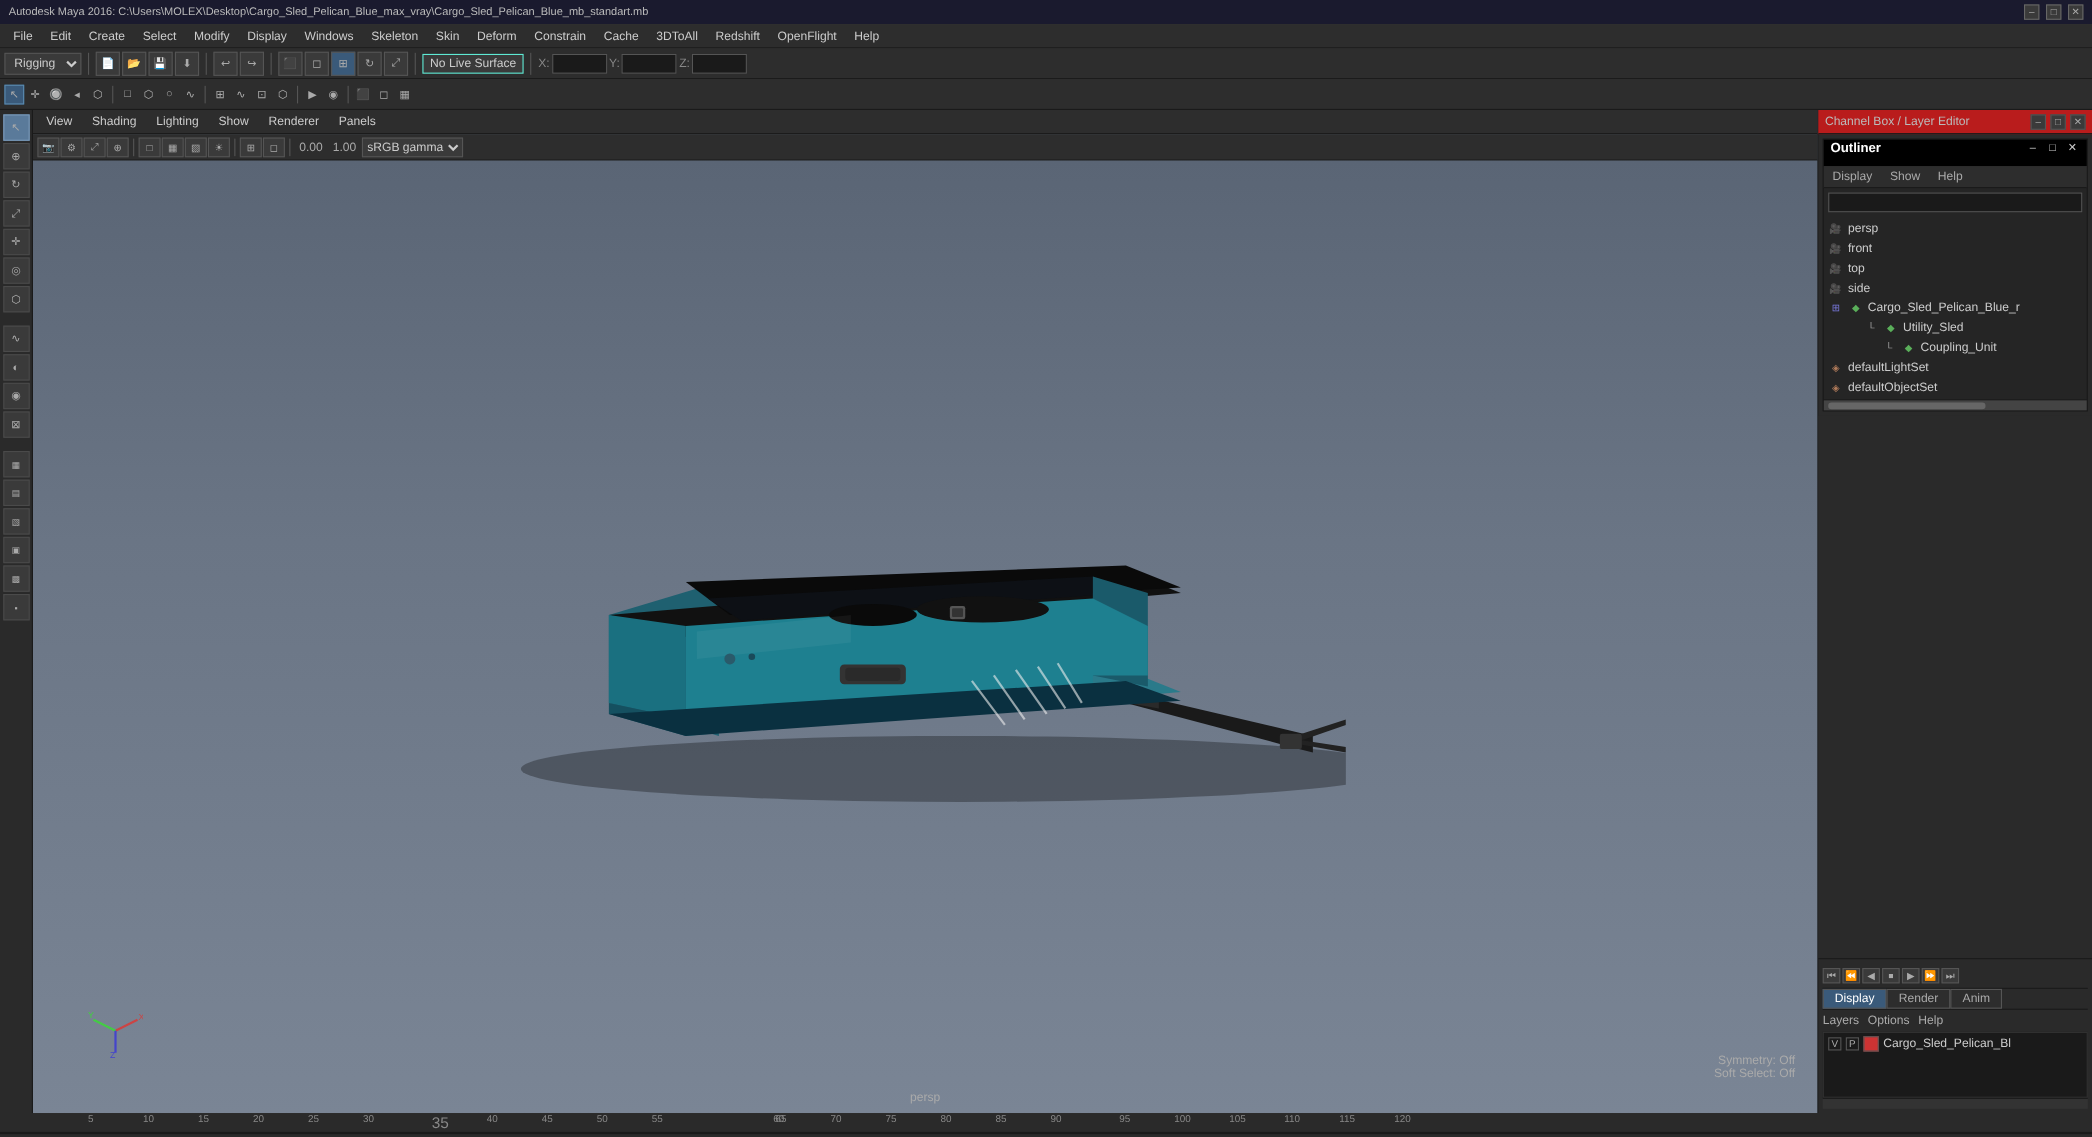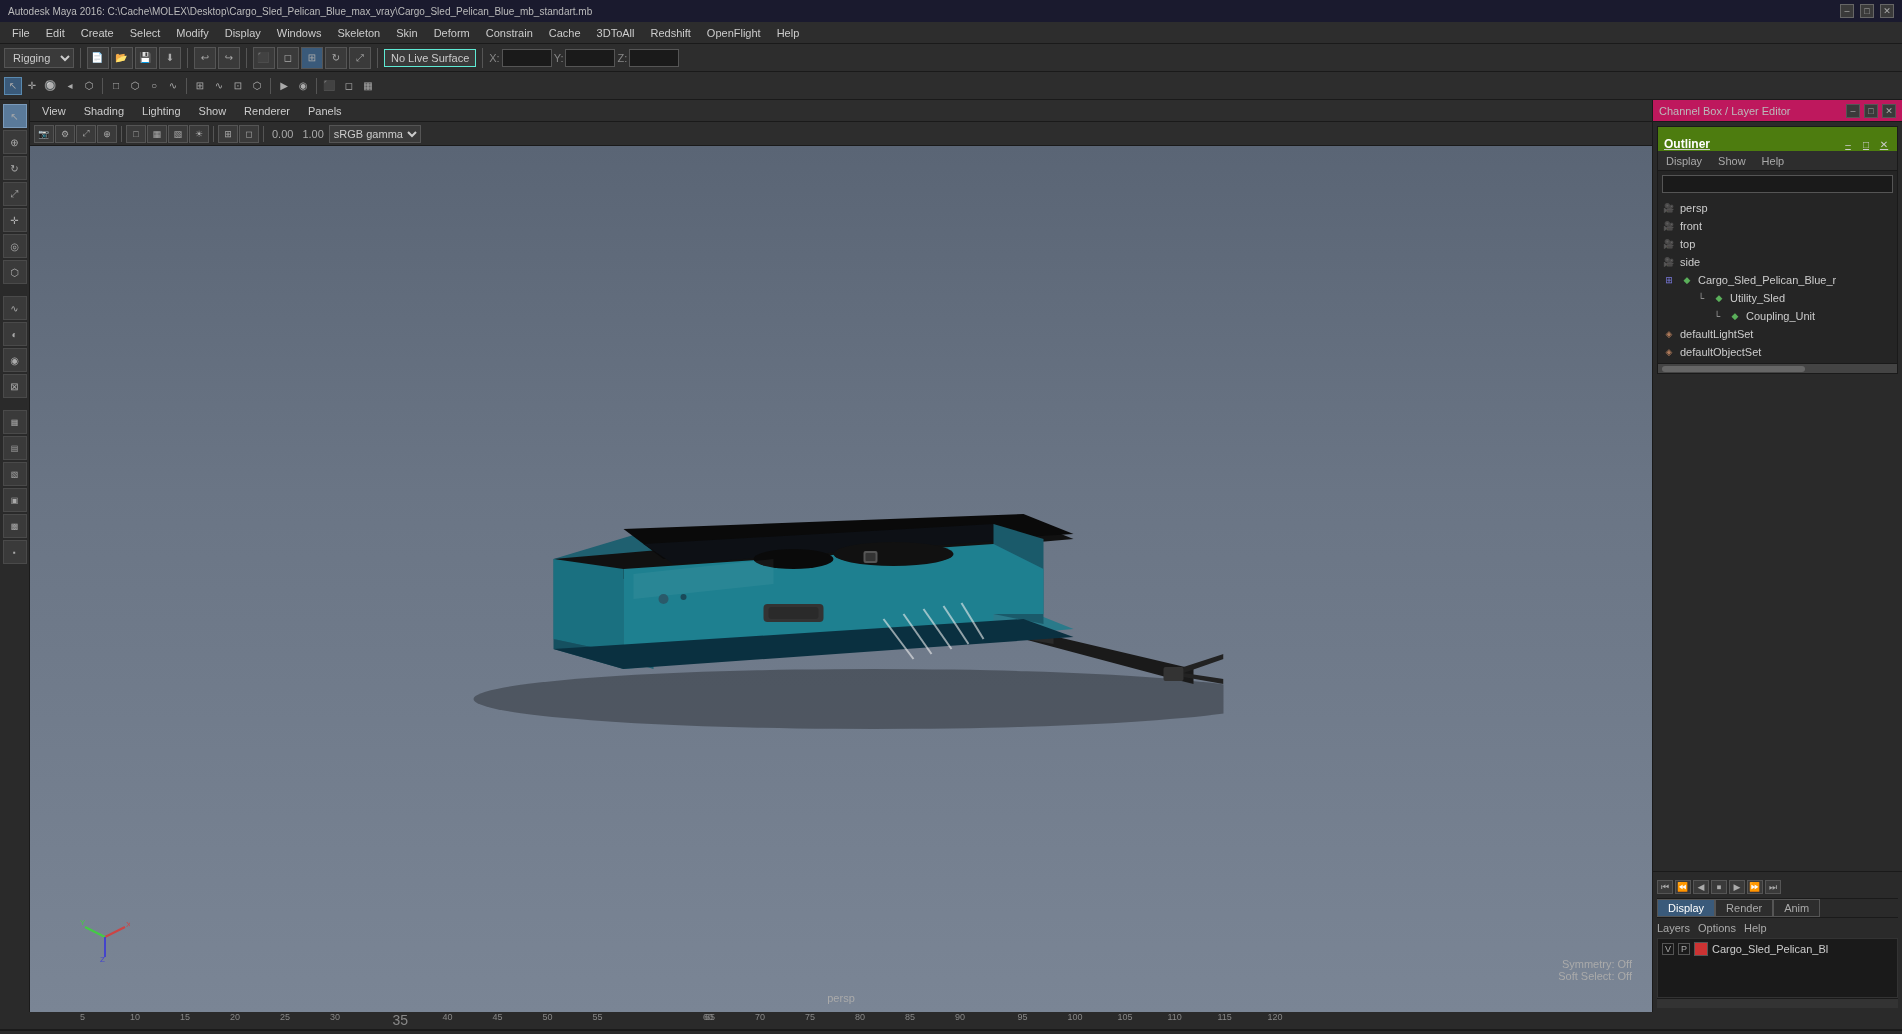--- a/index.html
+++ b/index.html
@@ -253,21 +253,21 @@
     #right-panel {
       width: 250px;
       background: #2a2a2a;
       border-left: 1px solid #1a1a1a;
       display: flex;
       flex-direction: column;
     }
 
     
     #channel-box-header {
-      background: #be185d;
+      background: #b91c1c;
       height: 22px;
       display: flex;
       align-items: center;
       padding: 0 6px;
       justify-content: space-between;
       border-bottom: 1px solid #1a1a1a;
     }
     .cb-title { color: #bbb; font-size: 11px; }
     .cb-btns { display: flex; gap: 4px; }
     .cb-btn {
@@ -280,27 +280,26 @@
       color: #aaa;
     }
 
     
     #outliner {
       background: #252525;
       border: 1px solid #1a1a1a;
       margin: 4px;
     }
     #outliner-header {
-      background: #4d7c0f;
+      background: #000000;
       height: 24px;
       display: flex;
-      align-items: flex-end;
+      align-items: flex-start;
       padding: 0 6px;
       justify-content: space-between;
-      text-decoration: underline;
     }
     .outliner-title { color: #fff; font-size: 12px; font-weight: bold; }
     .outliner-header-btns { display: flex; gap: 4px; }
     .outliner-btn {
       width: 14px; height: 14px;
       cursor: pointer;
       font-size: 10px;
       color: #ccc;
       display: flex; align-items: center; justify-content: center;
     }
@@ -455,21 +454,21 @@
       cursor: pointer;
       display: flex; align-items: center; justify-content: center;
       color: #aaa;
       font-size: 9px;
     }
   </style>
 </head>
 <body>
 
 <div id="title-bar">
-  <span style="font-size:10px; color:#bbb;">Autodesk Maya 2016: C:\Cache\MOLEX\Desktop\Cargo_Sled_Pelican_Blue_max_vray\Cargo_Sled_Pelican_Blue_mb_standart.mb</span>
+  <span style="font-size:10px; color:#bbb;">Autodesk Maya 2016: C:\Users\MOLEX\Desktop\Cargo_Sled_Pelican_Blue_max_vray\Cargo_Sled_Pelican_Blue_mb_standart.mb</span>
   <div class="window-controls">
     <div class="win-btn">–</div>
     <div class="win-btn">□</div>
     <div class="win-btn">✕</div>
   </div>
 </div>
 
 <div id="menu-bar">
   <div class="menu-item">File</div>
   <div class="menu-item">Edit</div>

